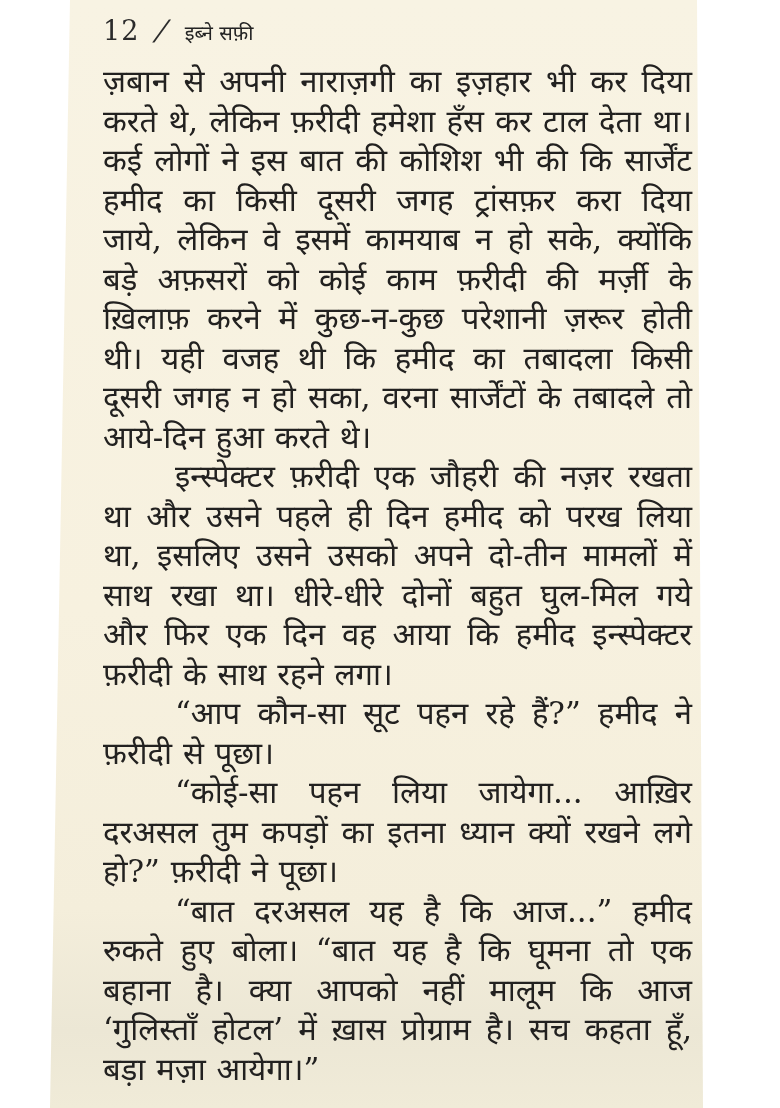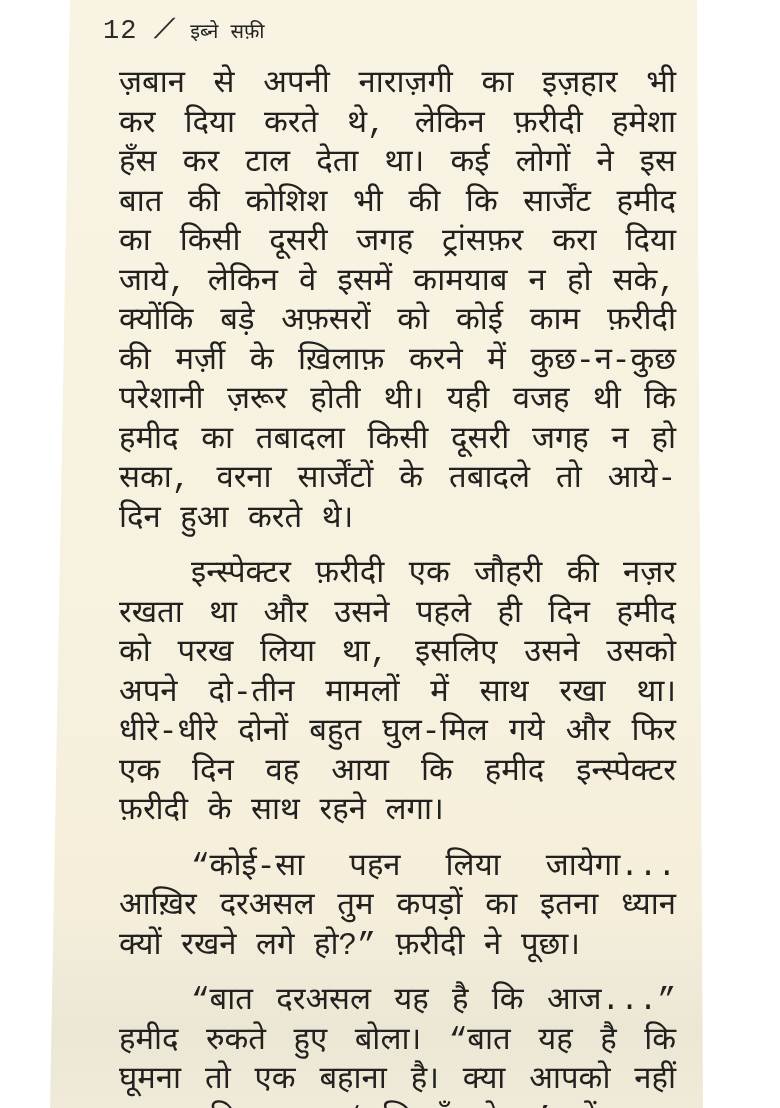--- a/index.html
+++ b/index.html
@@ -18,21 +18,20 @@
   .book-page {
     position: absolute;
     inset: 0;
     clip-path: polygon(70px 0px, 697px 0px, 703px 1108px, 50px 1108px);
     background: linear-gradient(180deg,
       #f8f3e3 0%,
       #f7f1df 55%,
       #f4eedb 82%,
       #ece7d5 93%,
       #f0ebd8 100%);
-    font-family: Liberation Mono, monospace;
   }
   .page-inner {
     position: absolute;
     left: 103px;
     top: 0;
     width: 589px;
   }
   .running-header {
     margin-top: 16px;
     display: flex;
@@ -58,39 +57,40 @@
   }
   .body-text {
     margin-top: 14px;
     color: #222120;
     font-size: 31px;
     line-height: 39.5px;
     text-align: justify;
     text-align-last: left;
     word-spacing: 1px;
   }
-  .body-text p { margin: 16px; }
+  .body-text p { margin: 0; }
   .body-text p.indented { text-indent: 72px; }
 </style>
 </head>
 <body>
 
 <div class="scan-stage">
   <div class="book-page">
     <div class="page-inner">
 
       <div class="running-header">
         <span class="page-number">12</span>
         <span class="slash">/</span>
         <span class="book-title">इब्ने सफ़ी</span>
       </div>
 
       <div class="body-text">
         <p>ज़बान से अपनी नाराज़गी का इज़हार भी कर दिया करते थे, लेकिन फ़रीदी हमेशा हँस कर टाल देता था। कई लोगों ने इस बात की कोशिश भी की कि सार्जेंट हमीद का किसी दूसरी जगह ट्रांसफ़र करा दिया जाये, लेकिन वे इसमें कामयाब न हो सके, क्योंकि बड़े अफ़सरों को कोई काम फ़रीदी की मर्ज़ी के ख़िलाफ़ करने में कुछ-न-कुछ परेशानी ज़रूर होती थी। यही वजह थी कि हमीद का तबादला किसी दूसरी जगह न हो सका, वरना सार्जेंटों के तबादले तो आये-दिन हुआ करते थे।</p>
         <p class="indented">इन्स्पेक्टर फ़रीदी एक जौहरी की नज़र रखता था और उसने पहले ही दिन हमीद को परख लिया था, इसलिए उसने उसको अपने दो-तीन मामलों में साथ रखा था। धीरे-धीरे दोनों बहुत घुल-मिल गये और फिर एक दिन वह आया कि हमीद इन्स्पेक्टर फ़रीदी के साथ रहने लगा।</p>
+        <p class="indented">“आप कौन-सा सूट पहन रहे हैं?” हमीद ने फ़रीदी से पूछा।</p>
         <p class="indented">“कोई-सा पहन लिया जायेगा... आख़िर दरअसल तुम कपड़ों का इतना ध्यान क्यों रखने लगे हो?” फ़रीदी ने पूछा।</p>
         <p class="indented">“बात दरअसल यह है कि आज...” हमीद रुकते हुए बोला। “बात यह है कि घूमना तो एक बहाना है। क्या आपको नहीं मालूम कि आज ‘गुलिस्ताँ होटल’ में ख़ास प्रोग्राम है। सच कहता हूँ, बड़ा मज़ा आयेगा।”</p>
 
       </div>
 
     </div>
   </div>
 </div>
 
 </body></html>

